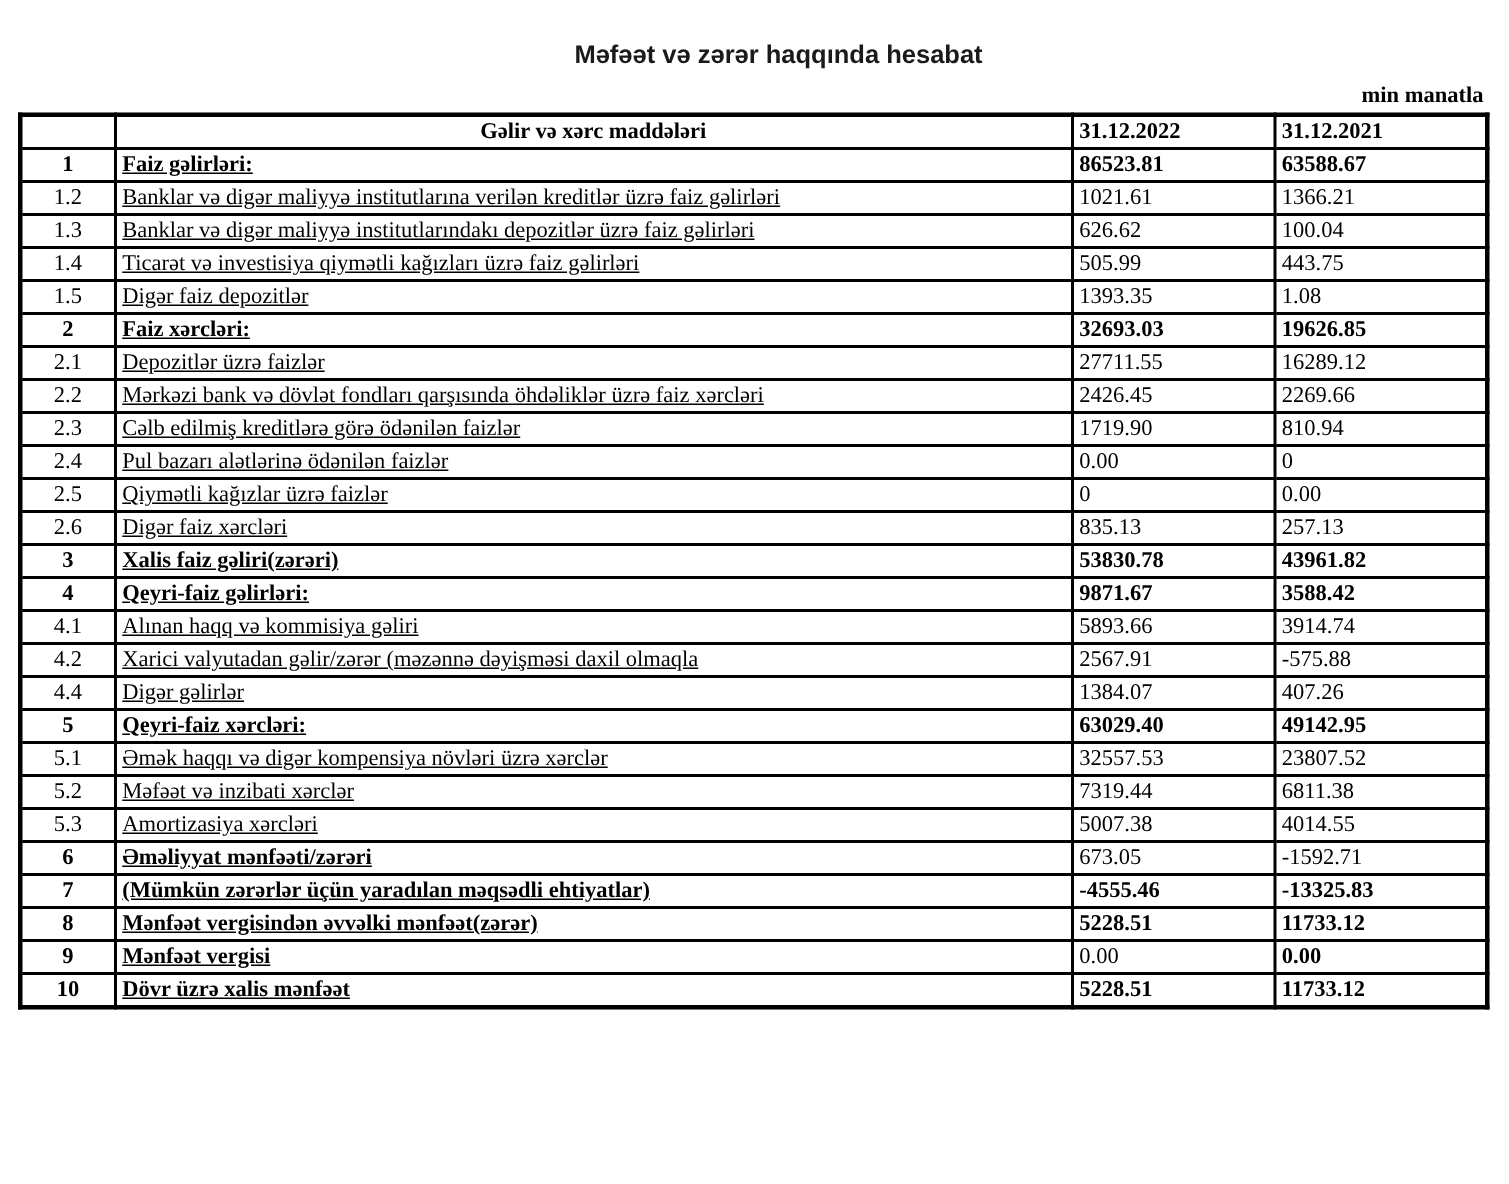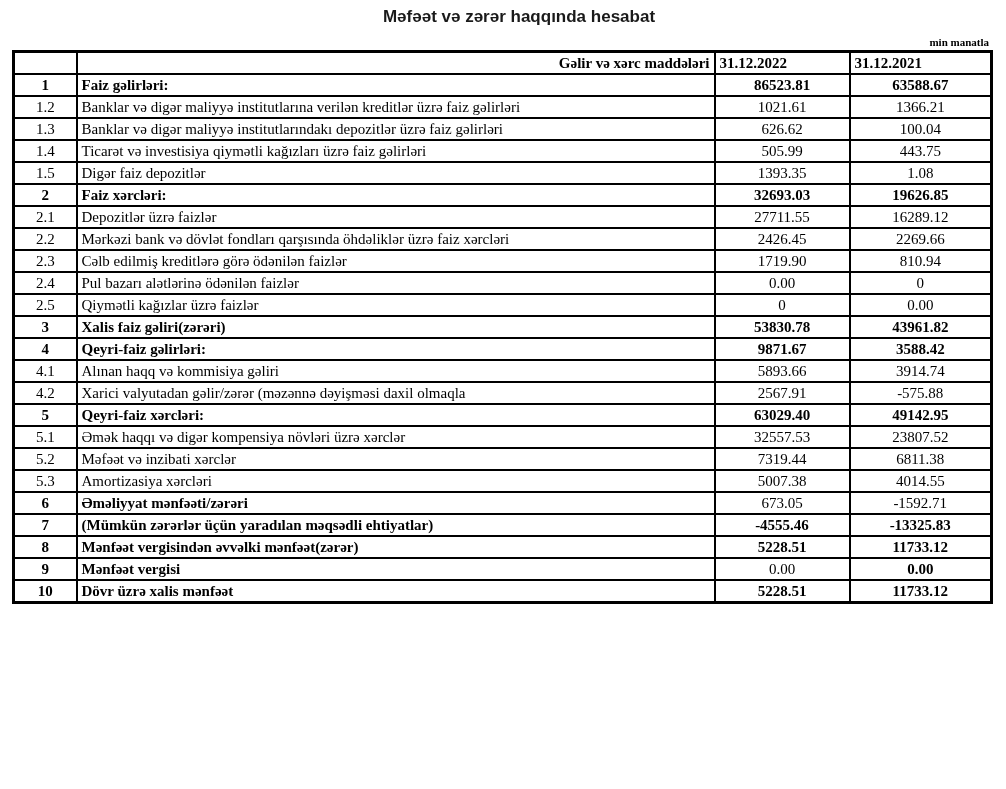--- a/index.html
+++ b/index.html
@@ -8,34 +8,34 @@
     background: #ffffff;
   }
   .page {
     position: relative;
     width: 1006px;
     height: 789px;
     background: #ffffff;
     overflow: hidden;
   }
   .title {
-    margin-top: 7px;
+    margin-top: 27px;
     text-align: center;
     font-family: "Liberation Sans", sans-serif;
     font-weight: bold;
     font-size: 17px;
     color: #1a1a1a;
     padding-left: 32px;
   }
   .unit {
     margin: 9px 17px 2px 0;
     text-align: right;
     font-family: "Liberation Serif", serif;
     font-weight: bold;
-    font-size: 11px;
+    font-size: 15px;
     color: #000000;
   }
   table.pnl {
     border-collapse: collapse;
     table-layout: fixed;
     margin-left: 12px;
     width: 978px;
     border: 3px solid #000000;
   }
   table.pnl th, table.pnl td {
@@ -44,25 +44,25 @@
     font-size: 15px;
     color: #000000;
     padding: 0 4px;
     height: 20px;
     line-height: 20px;
     overflow: hidden;
     white-space: nowrap;
   }
   table.pnl th { font-weight: bold; }
   th.h-num { }
-  th.h-label { text-align: right; }
+  th.h-label { text-align: center; }
   th.h-date { text-align: left; }
   td.num { text-align: center; font-weight: normal; }
-  td.label { text-align: left; font-weight: normal; }
-  td.val { text-align: center; font-weight: normal; }
+  td.label { text-align: left; font-weight: normal; text-decoration: underline; }
+  td.val { text-align: left; font-weight: normal; }
   .b { font-weight: bold !important; }
 </style>
 </head>
 <body>
 
 <div class="page">
   <div class="title">Məfəət və zərər haqqında hesabat</div>
   <div class="unit">min manatla</div>
   <table class="pnl">
     <colgroup>
@@ -140,20 +140,26 @@
           <td class="val">0.00</td>
           <td class="val">0</td>
         </tr>
         <tr>
           <td class="num">2.5</td>
           <td class="label">Qiymətli kağızlar üzrə faizlər</td>
           <td class="val">0</td>
           <td class="val">0.00</td>
         </tr>
         <tr>
+          <td class="num">2.6</td>
+          <td class="label">Digər faiz xərcləri</td>
+          <td class="val">835.13</td>
+          <td class="val">257.13</td>
+        </tr>
+        <tr>
           <td class="num b">3</td>
           <td class="label b">Xalis faiz gəliri(zərəri)</td>
           <td class="val b">53830.78</td>
           <td class="val b">43961.82</td>
         </tr>
         <tr>
           <td class="num b">4</td>
           <td class="label b">Qeyri-faiz gəlirləri:</td>
           <td class="val b">9871.67</td>
           <td class="val b">3588.42</td>
@@ -162,20 +168,26 @@
           <td class="num">4.1</td>
           <td class="label">Alınan haqq və kommisiya gəliri</td>
           <td class="val">5893.66</td>
           <td class="val">3914.74</td>
         </tr>
         <tr>
           <td class="num">4.2</td>
           <td class="label">Xarici valyutadan gəlir/zərər (məzənnə dəyişməsi daxil olmaqla</td>
           <td class="val">2567.91</td>
           <td class="val">-575.88</td>
+        </tr>
+        <tr>
+          <td class="num">4.4</td>
+          <td class="label">Digər gəlirlər</td>
+          <td class="val">1384.07</td>
+          <td class="val">407.26</td>
         </tr>
         <tr>
           <td class="num b">5</td>
           <td class="label b">Qeyri-faiz xərcləri:</td>
           <td class="val b">63029.40</td>
           <td class="val b">49142.95</td>
         </tr>
         <tr>
           <td class="num">5.1</td>
           <td class="label">Əmək haqqı və digər kompensiya növləri üzrə xərclər</td>

